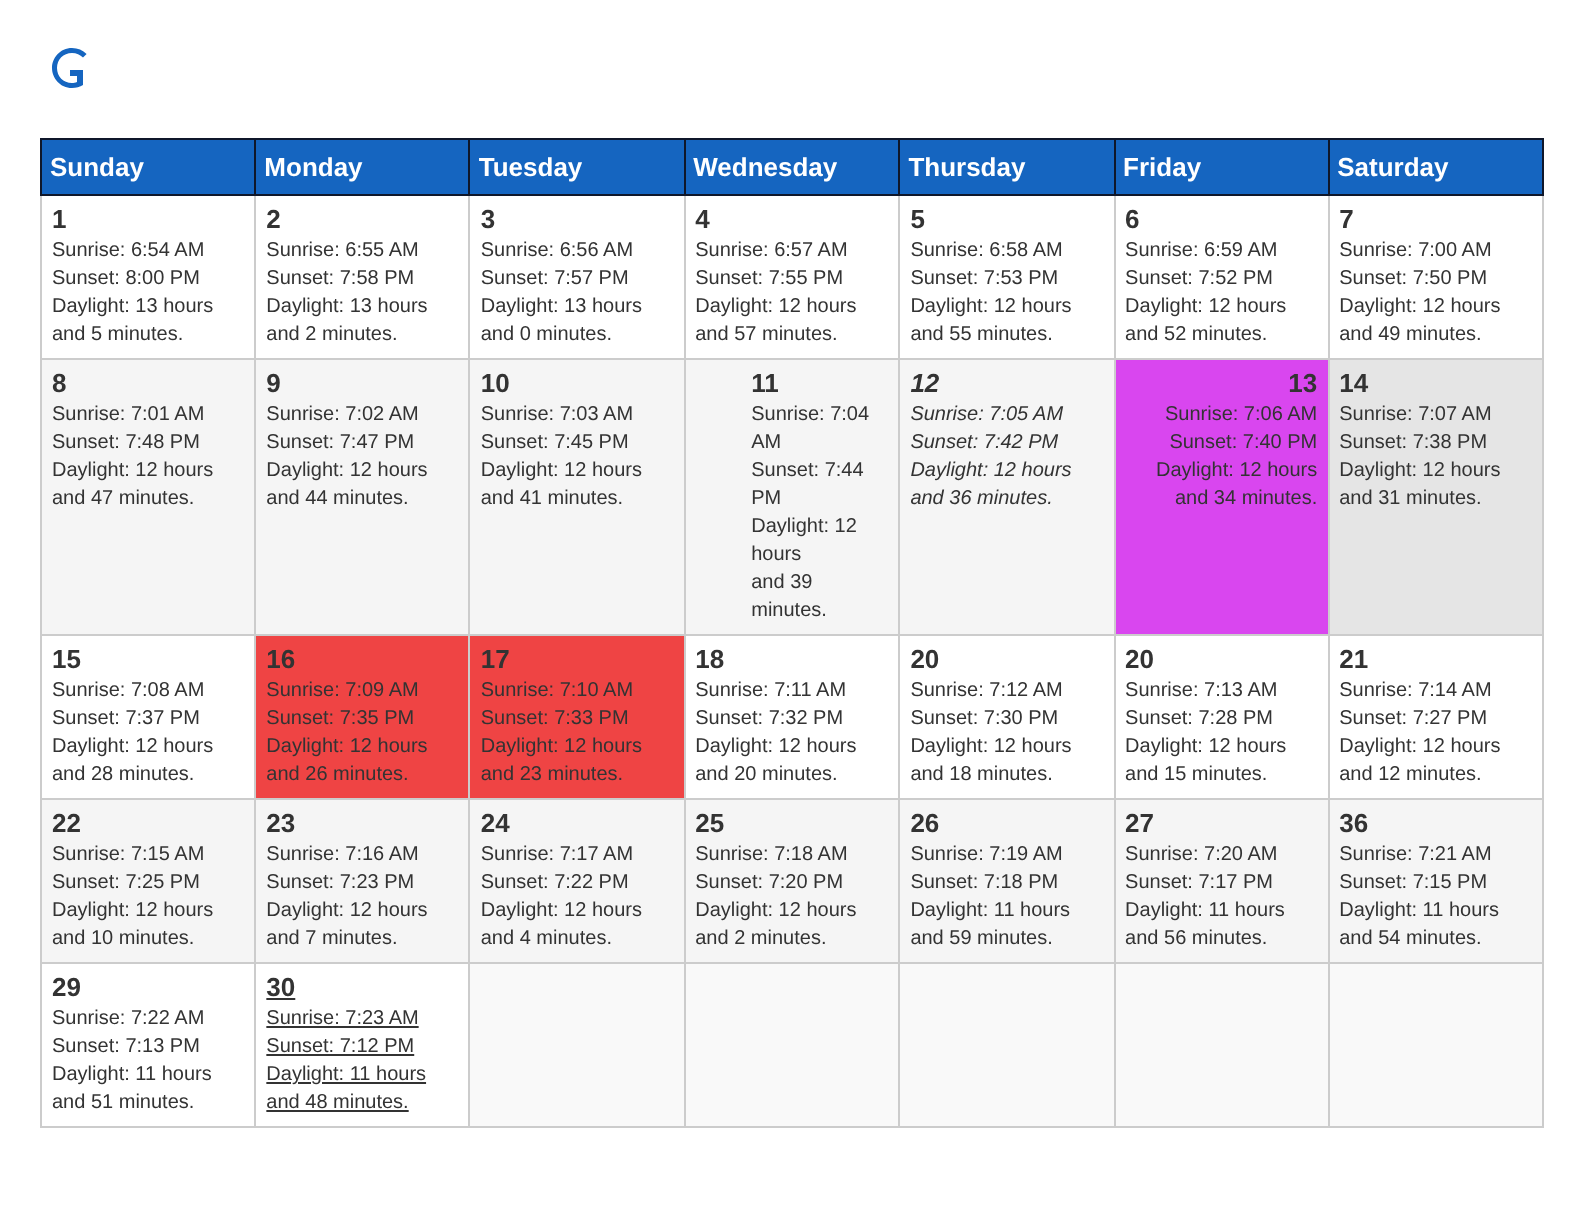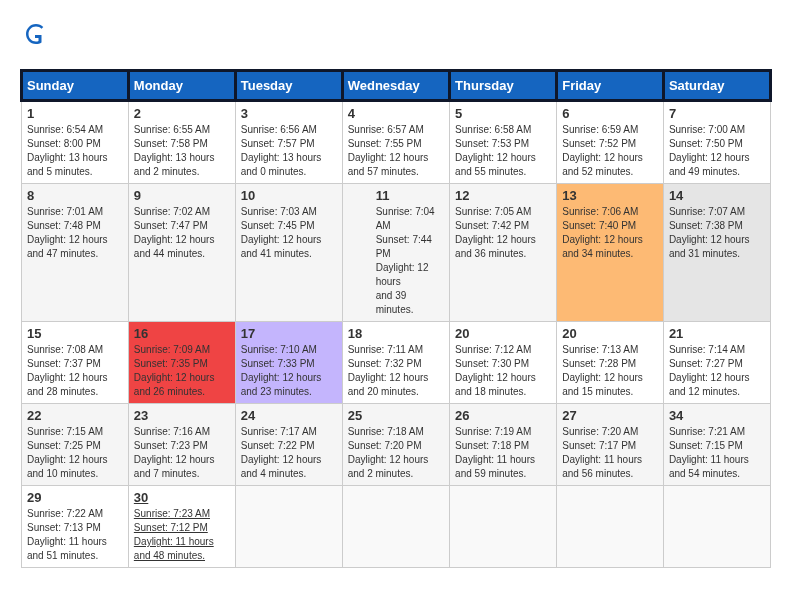--- a/index.html
+++ b/index.html
@@ -53,21 +53,21 @@
       border-collapse: collapse;
       border: 1px solid #ccc;
     }
     .calendar th {
       background-color: #1565c0;
       color: #fff;
       font-size: 13px;
       font-weight: bold;
       padding: 6px 4px;
       text-align: left;
-      border: 3px solid #0f172a;
+      border: 1px solid #0f172a;
     }
     .calendar td {
       vertical-align: top;
       border: 1px solid #ccc;
       padding: 4px 5px;
       width: 108px;
       min-height: 80px;
       font-size: 10.5px;
       color: #333;
       background: #fff;
@@ -168,43 +168,43 @@
           <div class="day-info">Sunrise: 7:02 AM<br>Sunset: 7:47 PM<br>Daylight: 12 hours<br>and 44 minutes.</div>
         </td>
         <td style="background: rgb(245, 245, 245);">
           <span class="day-num">10</span>
           <div class="day-info">Sunrise: 7:03 AM<br>Sunset: 7:45 PM<br>Daylight: 12 hours<br>and 41 minutes.</div>
         </td>
         <td style="background: rgb(245, 245, 245); padding-left: 33px;">
           <span class="day-num">11</span>
           <div class="day-info">Sunrise: 7:04 AM<br>Sunset: 7:44 PM<br>Daylight: 12 hours<br>and 39 minutes.</div>
         </td>
-        <td style="background: rgb(245, 245, 245);">
+        <td style="background: rgb(245, 245, 245); font-style: italic;">
           <span class="day-num">12</span>
           <div class="day-info">Sunrise: 7:05 AM<br>Sunset: 7:42 PM<br>Daylight: 12 hours<br>and 36 minutes.</div>
         </td>
-        <td style="background: #fdba74;">
+        <td style="background: #d946ef; text-align: right;">
           <span class="day-num">13</span>
           <div class="day-info">Sunrise: 7:06 AM<br>Sunset: 7:40 PM<br>Daylight: 12 hours<br>and 34 minutes.</div>
         </td>
         <td style="background: #e5e5e5;">
           <span class="day-num">14</span>
           <div class="day-info">Sunrise: 7:07 AM<br>Sunset: 7:38 PM<br>Daylight: 12 hours<br>and 31 minutes.</div>
         </td>
       </tr>
       <tr>
         <td style="background: rgb(255, 255, 255);">
           <span class="day-num">15</span>
           <div class="day-info">Sunrise: 7:08 AM<br>Sunset: 7:37 PM<br>Daylight: 12 hours<br>and 28 minutes.</div>
         </td>
         <td style="background: #ef4444;">
           <span class="day-num">16</span>
           <div class="day-info">Sunrise: 7:09 AM<br>Sunset: 7:35 PM<br>Daylight: 12 hours<br>and 26 minutes.</div>
         </td>
-        <td style="background: #c4b5fd; margin-top: 28px;">
+        <td style="background: #ef4444; margin-top: 28px;">
           <span class="day-num">17</span>
           <div class="day-info">Sunrise: 7:10 AM<br>Sunset: 7:33 PM<br>Daylight: 12 hours<br>and 23 minutes.</div>
         </td>
         <td style="background: rgb(255, 255, 255);">
           <span class="day-num">18</span>
           <div class="day-info">Sunrise: 7:11 AM<br>Sunset: 7:32 PM<br>Daylight: 12 hours<br>and 20 minutes.</div>
         </td>
         <td style="background: rgb(255, 255, 255);">
           <span class="day-num">20</span>
           <div class="day-info">Sunrise: 7:12 AM<br>Sunset: 7:30 PM<br>Daylight: 12 hours<br>and 18 minutes.</div>
@@ -237,21 +237,21 @@
         </td>
         <td style="background: rgb(245, 245, 245);">
           <span class="day-num">26</span>
           <div class="day-info">Sunrise: 7:19 AM<br>Sunset: 7:18 PM<br>Daylight: 11 hours<br>and 59 minutes.</div>
         </td>
         <td style="background: rgb(245, 245, 245);">
           <span class="day-num">27</span>
           <div class="day-info">Sunrise: 7:20 AM<br>Sunset: 7:17 PM<br>Daylight: 11 hours<br>and 56 minutes.</div>
         </td>
         <td style="background: rgb(245, 245, 245);">
-          <span class="day-num">34</span>
+          <span class="day-num">36</span>
           <div class="day-info">Sunrise: 7:21 AM<br>Sunset: 7:15 PM<br>Daylight: 11 hours<br>and 54 minutes.</div>
         </td>
       </tr>
       <tr>
         <td style="background: rgb(255, 255, 255);">
           <span class="day-num">29</span>
           <div class="day-info">Sunrise: 7:22 AM<br>Sunset: 7:13 PM<br>Daylight: 11 hours<br>and 51 minutes.</div>
         </td>
         <td style="background: rgb(255, 255, 255); text-decoration: underline;">
           <span class="day-num">30</span>

